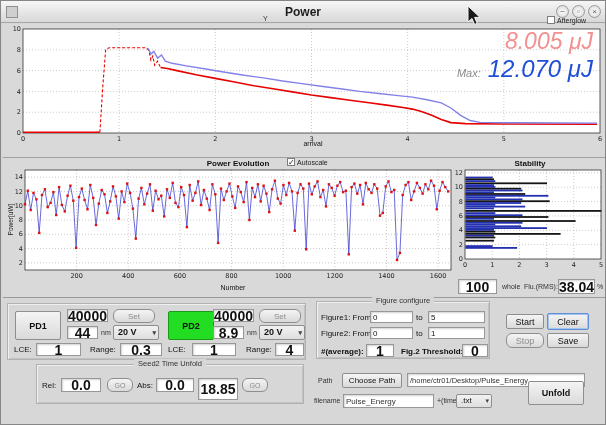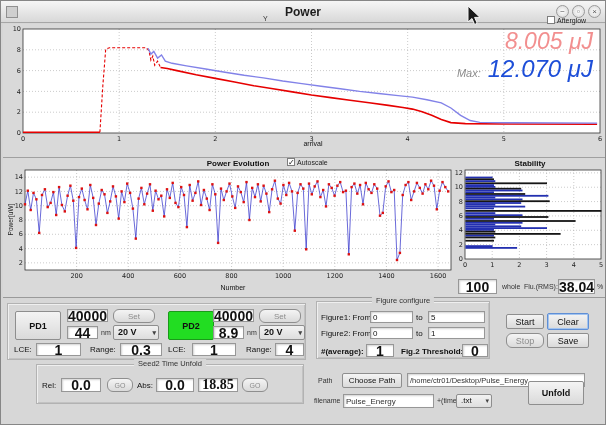--- a/index.html
+++ b/index.html
@@ -399,21 +399,21 @@
       <input class="fld" style="left: 267px; top: 39px; width: 29px; height: 13px;" value="4">
     </div>
 
     <div class="gbox" style="left:35px;top:66px;width:268px;height:40px;">
       <span class="gtitle">Seed2 Time Unfold</span>
       <span class="lbl" style="left:5px;top:16px;">Rel:</span>
       <input class="fld" style="left: 24px; top: 13px; width: 40px; height: 14px;" value="0.0">
       <button class="btn btn-dim" style="left:70px;top:13px;width:26px;height:14px;font-size:7px;">GO</button>
       <span class="lbl" style="left:100px;top:16px;">Abs:</span>
       <input class="fld" style="left: 119px; top: 13px; width: 38px; height: 14px;" value="0.0">
-      <input class="fld" style="left: 161px; top: 13px; width: 40px; height: 14px; font-family: Liberation Serif, serif;" value="18.85">
+      <input class="fld" style="left: 161px; top: 13px; width: 40px; height: 22px;" value="18.85">
       <button class="btn btn-dim" style="left:205px;top:13px;width:26px;height:14px;font-size:7px;">GO</button>
     </div>
 
     <div class="gbox" style="left:315px;top:3px;width:174px;height:58px;">
       <span class="gtitle">Figure configure</span>
       <span class="lbl" style="left:4px;top:11px;">Figure1: From</span>
       <input class="fld" style="left: 53px; top: 9px; width: 43px; height: 12px; text-align: left; font-weight: normal; font-size: 8px; padding-left: 2px;" value="0">
       <span class="lbl" style="left:99px;top:11px;">to</span>
       <input class="fld" style="left: 111px; top: 9px; width: 57px; height: 12px; text-align: left; font-weight: normal; font-size: 8px; padding-left: 2px;" value="5">
       <span class="lbl" style="left:4px;top:27px;">Figure2: From</span>

